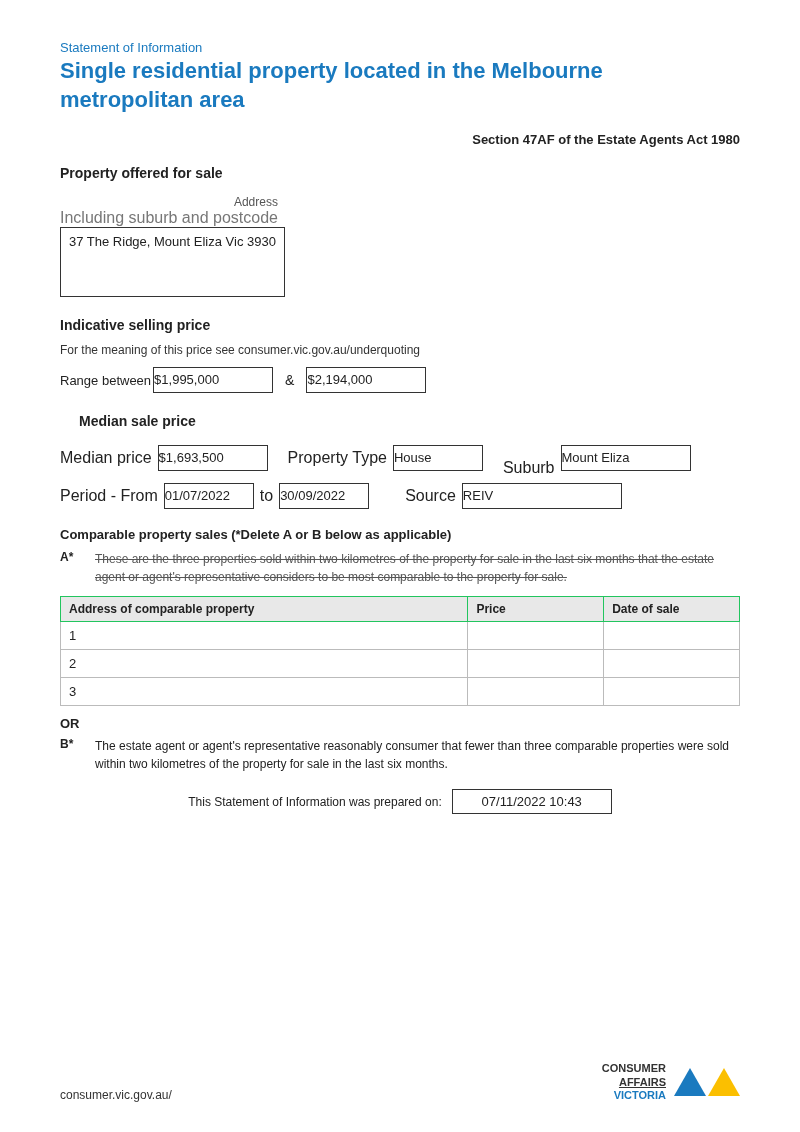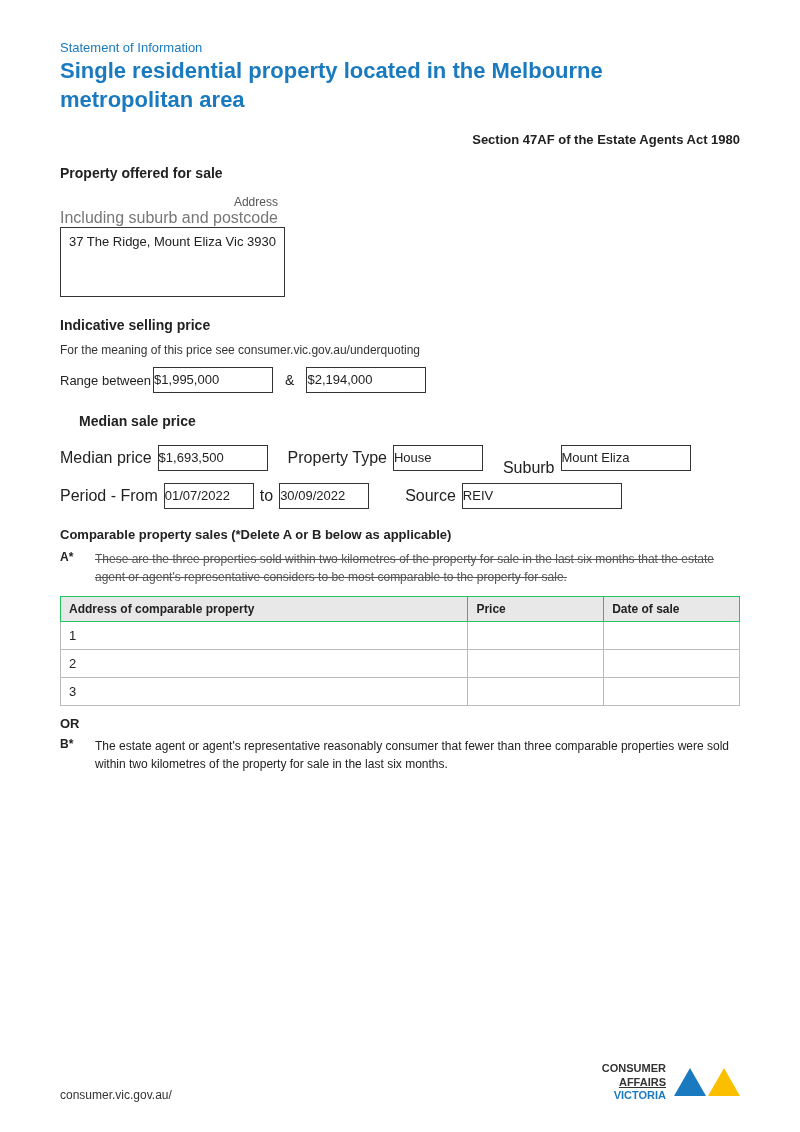--- a/index.html
+++ b/index.html
@@ -294,20 +294,26 @@
       </tbody>
   </table>
 
   <div class="or-text">OR</div>
 
   <div class="b-row">
     <span class="a-marker">B*</span>
     <span class="b-text">The estate agent or agent's representative reasonably consumer that fewer than three comparable properties were sold within two kilometres of the property for sale in the last six months.</span>
   </div>
 
+  <div class="prepared-row">
+    <span class="prepared-label">This Statement of Information was prepared on:</span>
+    <div class="prepared-box">
+      <span>07/11/2022 10:43</span>
+    </div>
+  </div>
 </div>
 
 <div class="footer">
   <span class="footer-url">consumer.vic.gov.au/</span>
   <div class="cav-logo">
     <div style="text-align:right; margin-right:4px;">
       <div style="font-size:11px; font-weight:bold; color:#333; line-height:1.2;">CONSUMER</div>
       <div style="font-size:11px; font-weight:bold; color:#333; line-height:1.2;text-decoration:underline;">AFFAIRS</div>
       <div style="font-size:11px; font-weight:bold; color:#1a7abf; line-height:1.2;">VICTORIA</div>
     </div>

